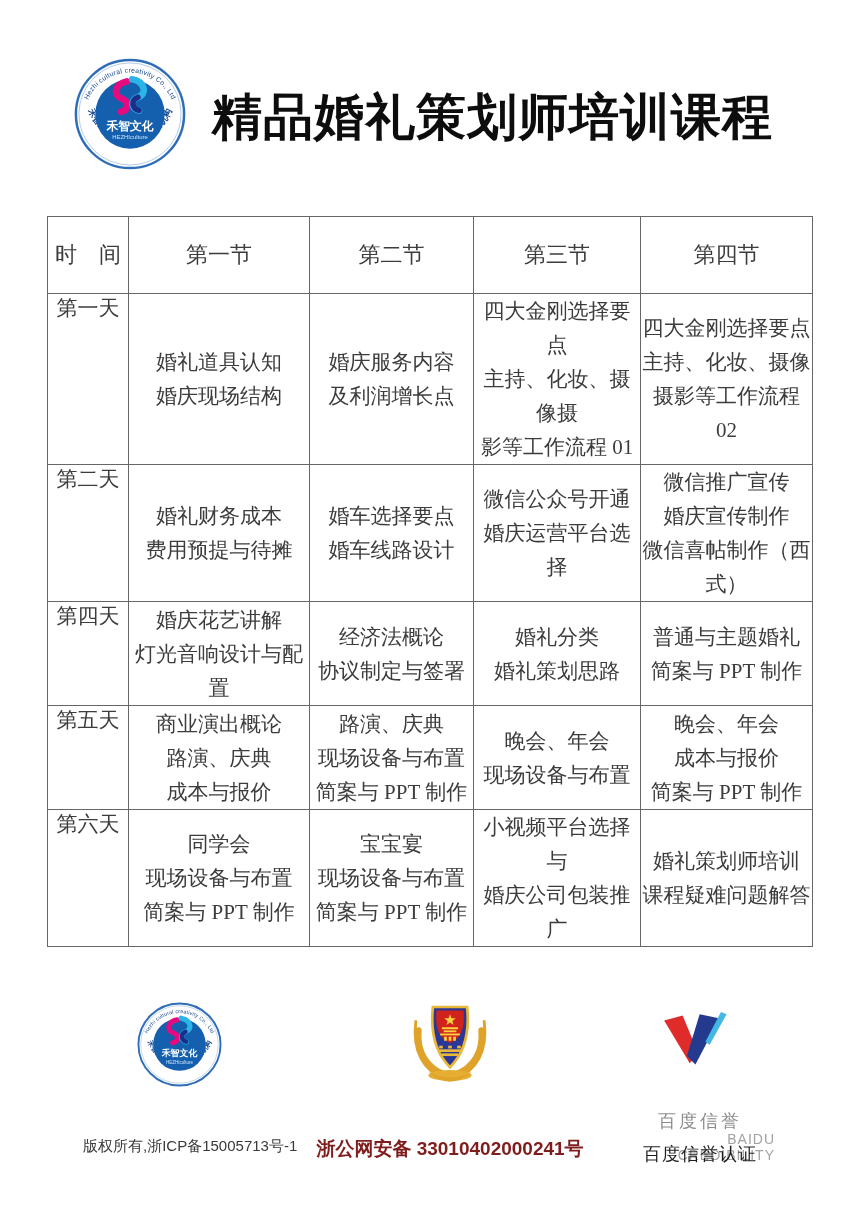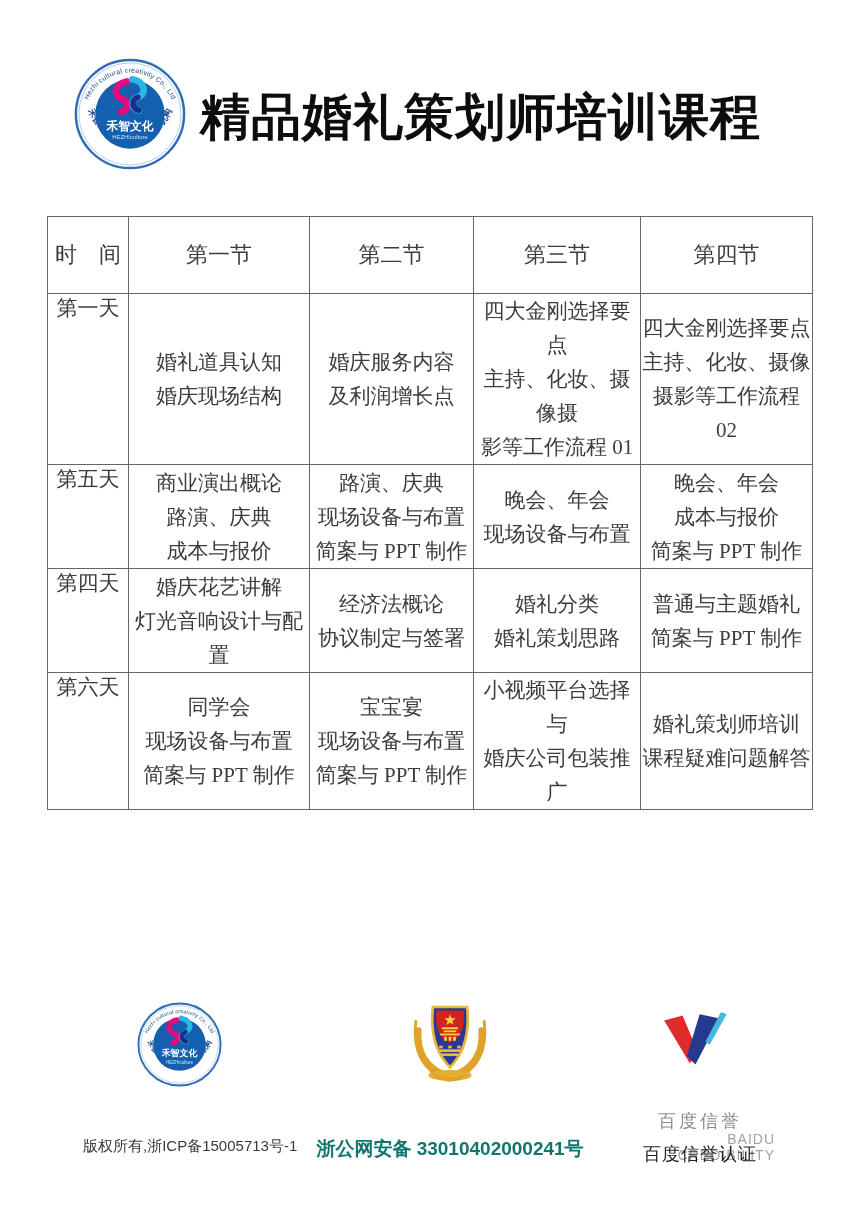--- a/index.html
+++ b/index.html
@@ -6,41 +6,41 @@
   body{
     width:860px;height:1212px;position:relative;background:#ffffff;overflow:hidden;
     font-family:"Liberation Serif","DejaVu Serif",serif;
   }
   
   .logo-top{position:absolute;left:74px;top:58px;width:112px;height:112px;}
   .logo-foot{position:absolute;left:137px;top:1002px;width:85px;height:85px;}
   .page-title{
     position:absolute;left:200px;top:84px;width:585px;
     font-size:50px;font-weight:700;color:#0d0d0d;letter-spacing:1px;
-    text-align:left;white-space:nowrap;
+    text-align:center;white-space:nowrap;
   }
   
   table.schedule{
     position:absolute;left:47px;top:216px;width:765px;
     border-collapse:collapse;table-layout:fixed;
   }
   table.schedule th,table.schedule td{
     border:1px solid #666;color:#3c3c3c;text-align:center;
     font-weight:400;padding:0;margin-left:20px;
   }
   table.schedule thead th{height:76px;font-size:22px;white-space:pre-line;}
   table.schedule tbody tr{height:104px;}
   td.day{vertical-align:top;padding-top:22px;font-size:21px;}
   td.cell{vertical-align:middle;font-size:21px;line-height:34px;white-space:pre-line;}
   
   .sans{font-family:"Liberation Sans","DejaVu Sans",sans-serif;margin-top:43px;}
   .icp-text{position:absolute;left:83px;top:1094px;font-size:15px;color:#3a3a3a;}
   .police-badge{position:absolute;left:404px;top:998px;width:92px;height:90px;}
   .police-text{position:absolute;left:290px;top:1093px;width:320px;text-align:center;
-    font-size:19px;font-weight:700;color:#0f766e;}
+    font-size:19px;font-weight:700;color:#7f1d1d;}
   .baidu-v{position:absolute;left:656px;top:1012px;width:76px;height:54px;}
   .baidu-cn{position:absolute;left:625px;top:1066px;width:150px;text-align:center;
     font-size:18px;color:#8c8c8c;letter-spacing:3px;}
   .baidu-en{position:absolute;left:625px;top:1088px;width:150px;text-align:right;
     font-size:14px;color:#a2a2a2;letter-spacing:1px;}
   .baidu-caption{position:absolute;left:625px;top:1099px;width:150px;text-align:center;
     font-size:18px;color:#1c1c1c;letter-spacing:1px;}
 </style>
 </head>
 <body>
@@ -97,42 +97,54 @@
       <td class="cell">婚庆服务内容
 及利润增长点</td>
       <td class="cell">四大金刚选择要点
 主持、化妆、摄像摄
 影等工作流程 01</td>
       <td class="cell">四大金刚选择要点
 主持、化妆、摄像
 摄影等工作流程 02</td>
     </tr>
     <tr>
-      <td class="day">第五天</td>
-      <td class="cell">商业演出概论
-路演、庆典
-成本与报价</td>
-      <td class="cell">路演、庆典
-现场设备与布置
-简案与 PPT 制作</td>
-      <td class="cell">晚会、年会
-现场设备与布置</td>
-      <td class="cell">晚会、年会
-成本与报价
-简案与 PPT 制作</td>
+      <td class="day">第二天</td>
+      <td class="cell">婚礼财务成本
+费用预提与待摊</td>
+      <td class="cell">婚车选择要点
+婚车线路设计</td>
+      <td class="cell">微信公众号开通
+婚庆运营平台选择</td>
+      <td class="cell">微信推广宣传
+婚庆宣传制作
+微信喜帖制作（西式）</td>
     </tr>
     <tr>
       <td class="day">第四天</td>
       <td class="cell">婚庆花艺讲解
 灯光音响设计与配置</td>
       <td class="cell">经济法概论
 协议制定与签署</td>
       <td class="cell">婚礼分类
 婚礼策划思路</td>
       <td class="cell">普通与主题婚礼
+简案与 PPT 制作</td>
+    </tr>
+    <tr>
+      <td class="day">第五天</td>
+      <td class="cell">商业演出概论
+路演、庆典
+成本与报价</td>
+      <td class="cell">路演、庆典
+现场设备与布置
+简案与 PPT 制作</td>
+      <td class="cell">晚会、年会
+现场设备与布置</td>
+      <td class="cell">晚会、年会
+成本与报价
 简案与 PPT 制作</td>
     </tr>
     <tr>
       <td class="day">第六天</td>
       <td class="cell">同学会
 现场设备与布置
 简案与 PPT 制作</td>
       <td class="cell">宝宝宴
 现场设备与布置
 简案与 PPT 制作</td>

